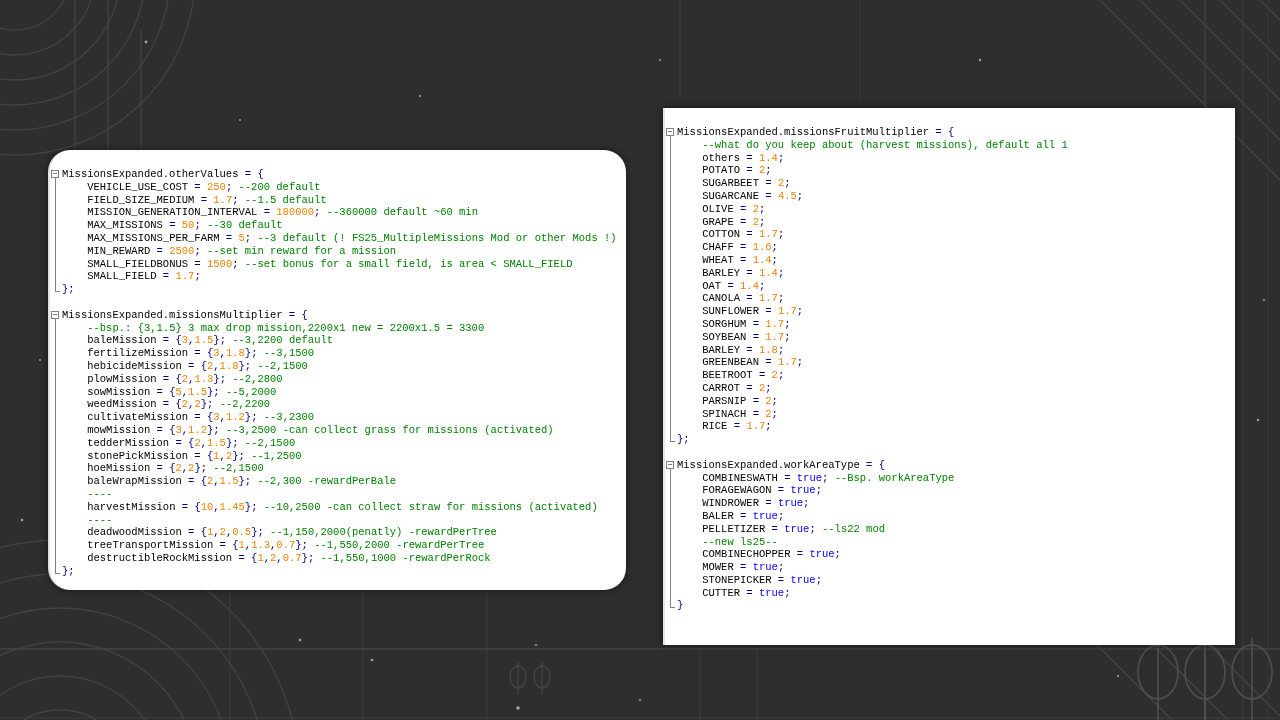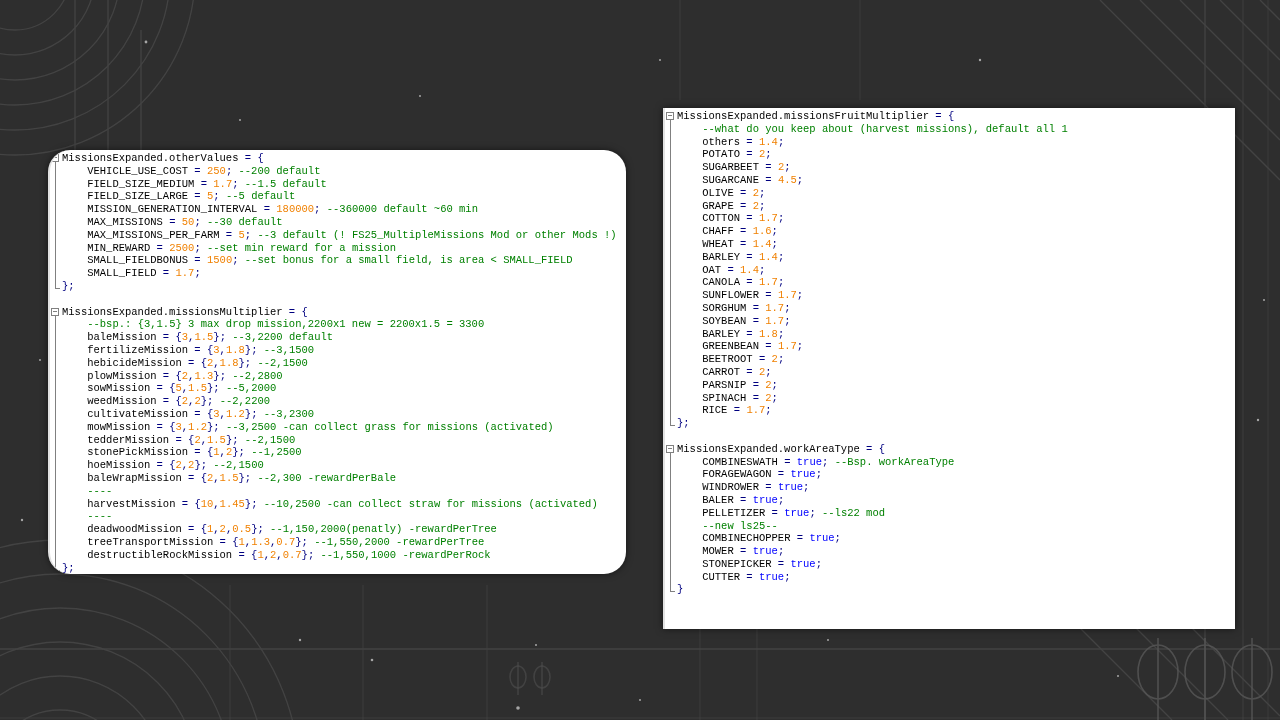--- a/index.html
+++ b/index.html
@@ -7,21 +7,21 @@
     width:1280px;height:720px;position:relative;overflow:hidden;
     background:var(--bg-base,#2e2e2e);
     font-family:"Liberation Mono","DejaVu Sans Mono",monospace;
   }
   .bg-svg{position:absolute;left:0;top:0;width:1280px;height:720px;}
   .panel{
     position:absolute;background:var(--c-panel,#fff);
     box-shadow:0 0 7px rgba(0,0,0,.55);
     border-left:2px solid #e2e2e2;
     overflow:hidden;
-    padding-top:2px;
+    padding-top:18px;
   }
   .cl{display:flex;height:12.8px;line-height:12.8px;font-size:10.5px;}
   .gut{position:relative;width:12px;flex:none;}
   .ct{white-space:pre;color:var(--c-id,#000);}
   .sg-kw{color:var(--c-kw,#00f);font-weight:normal;}
   .sg-num{color:var(--c-num,#f08000);}
   .sg-id{color:var(--c-id,#000);}
   .sg-op{color:var(--c-op,#000080);}
   .sg-c{color:var(--c-comment,#008000);}
   
@@ -139,26 +139,20 @@
     <div class="cl">
       <span class="gut">
         <span class="fv"></span>
       </span>
       <span class="ct"><span class="sg-id">    </span><span class="sg-id">FIELD_SIZE_MEDIUM</span><span class="sg-id"> </span><span class="sg-op">=</span><span class="sg-id"> </span><span class="sg-num">1.7</span><span class="sg-op">;</span><span class="sg-id"> </span><span class="sg-c">--1.5 default</span></span>
     </div>
     <div class="cl">
       <span class="gut">
         <span class="fv"></span>
       </span>
-      <span class="ct"><span class="sg-id">    </span><span class="sg-id">FIELD_SIZE_LARGE</span><span class="sg-id"> </span><span class="sg-op">=</span><span class="sg-id"> </span><span class="sg-num">5</span><span class="sg-op">;</span><span class="sg-id"> </span><span class="sg-c">--5 default</span></span>
-    </div>
-    <div class="cl">
-      <span class="gut">
-        <span class="fv"></span>
-      </span>
       <span class="ct"><span class="sg-id">    </span><span class="sg-id">MISSION_GENERATION_INTERVAL</span><span class="sg-id"> </span><span class="sg-op">=</span><span class="sg-id"> </span><span class="sg-num">180000</span><span class="sg-op">;</span><span class="sg-id"> </span><span class="sg-c">--360000 default ~60 min</span></span>
     </div>
     <div class="cl">
       <span class="gut">
         <span class="fv"></span>
       </span>
       <span class="ct"><span class="sg-id">    </span><span class="sg-id">MAX_MISSIONS</span><span class="sg-id"> </span><span class="sg-op">=</span><span class="sg-id"> </span><span class="sg-num">50</span><span class="sg-op">;</span><span class="sg-id"> </span><span class="sg-c">--30 default</span></span>
     </div>
     <div class="cl">
       <span class="gut">

